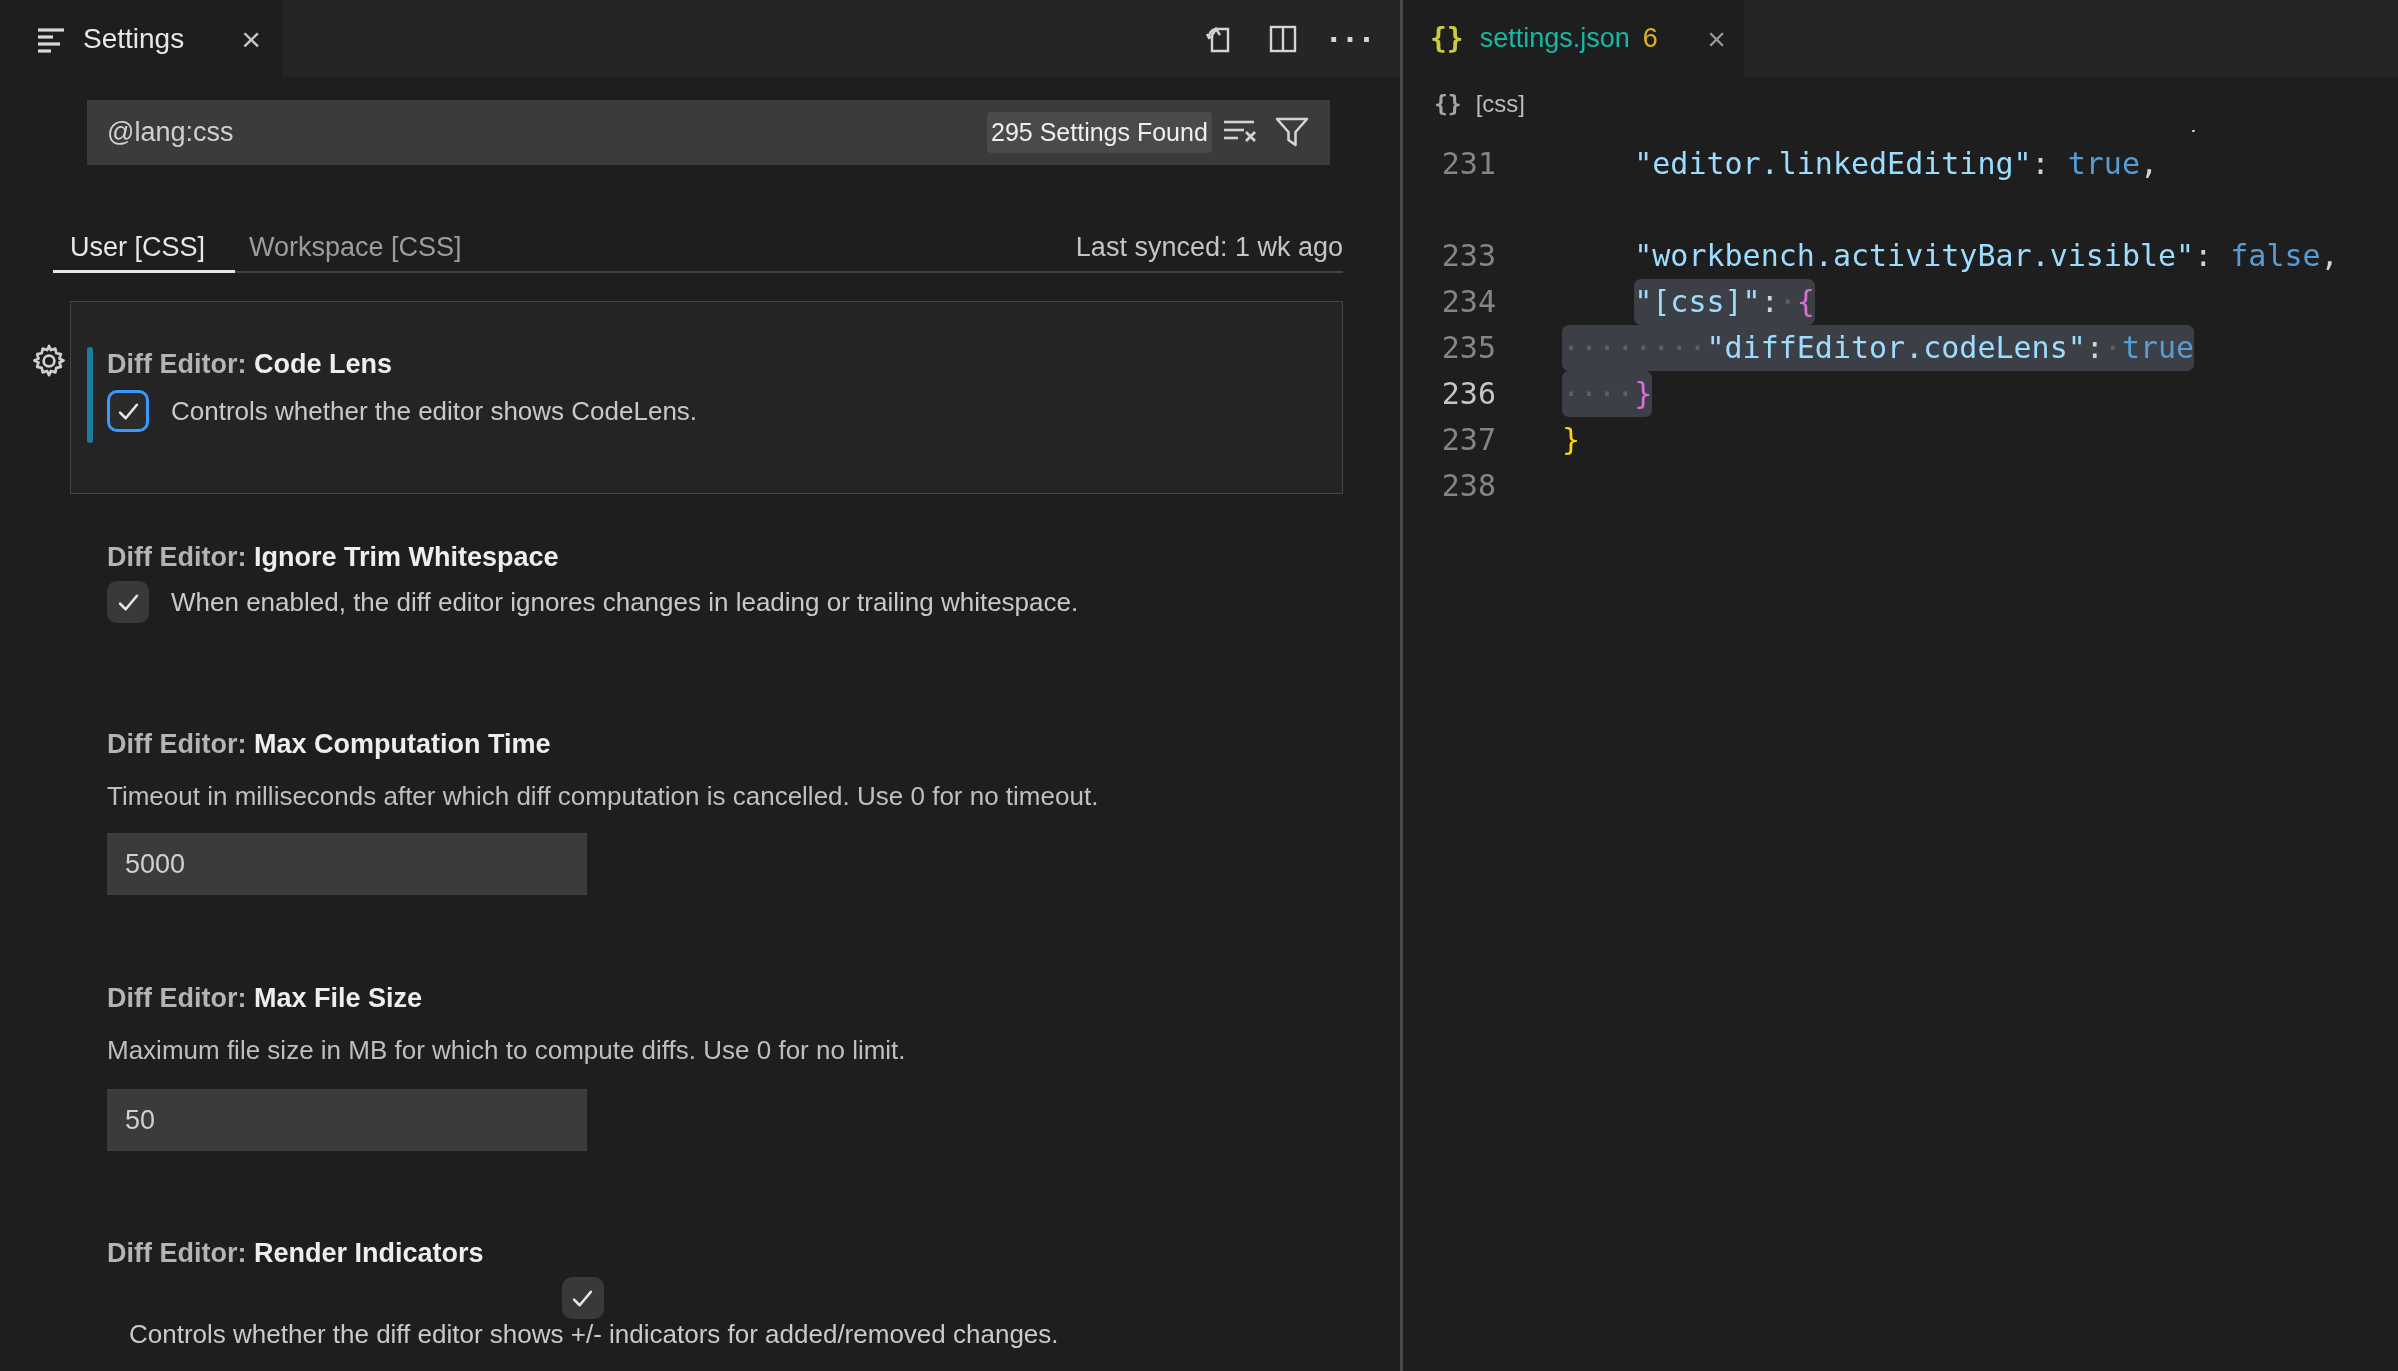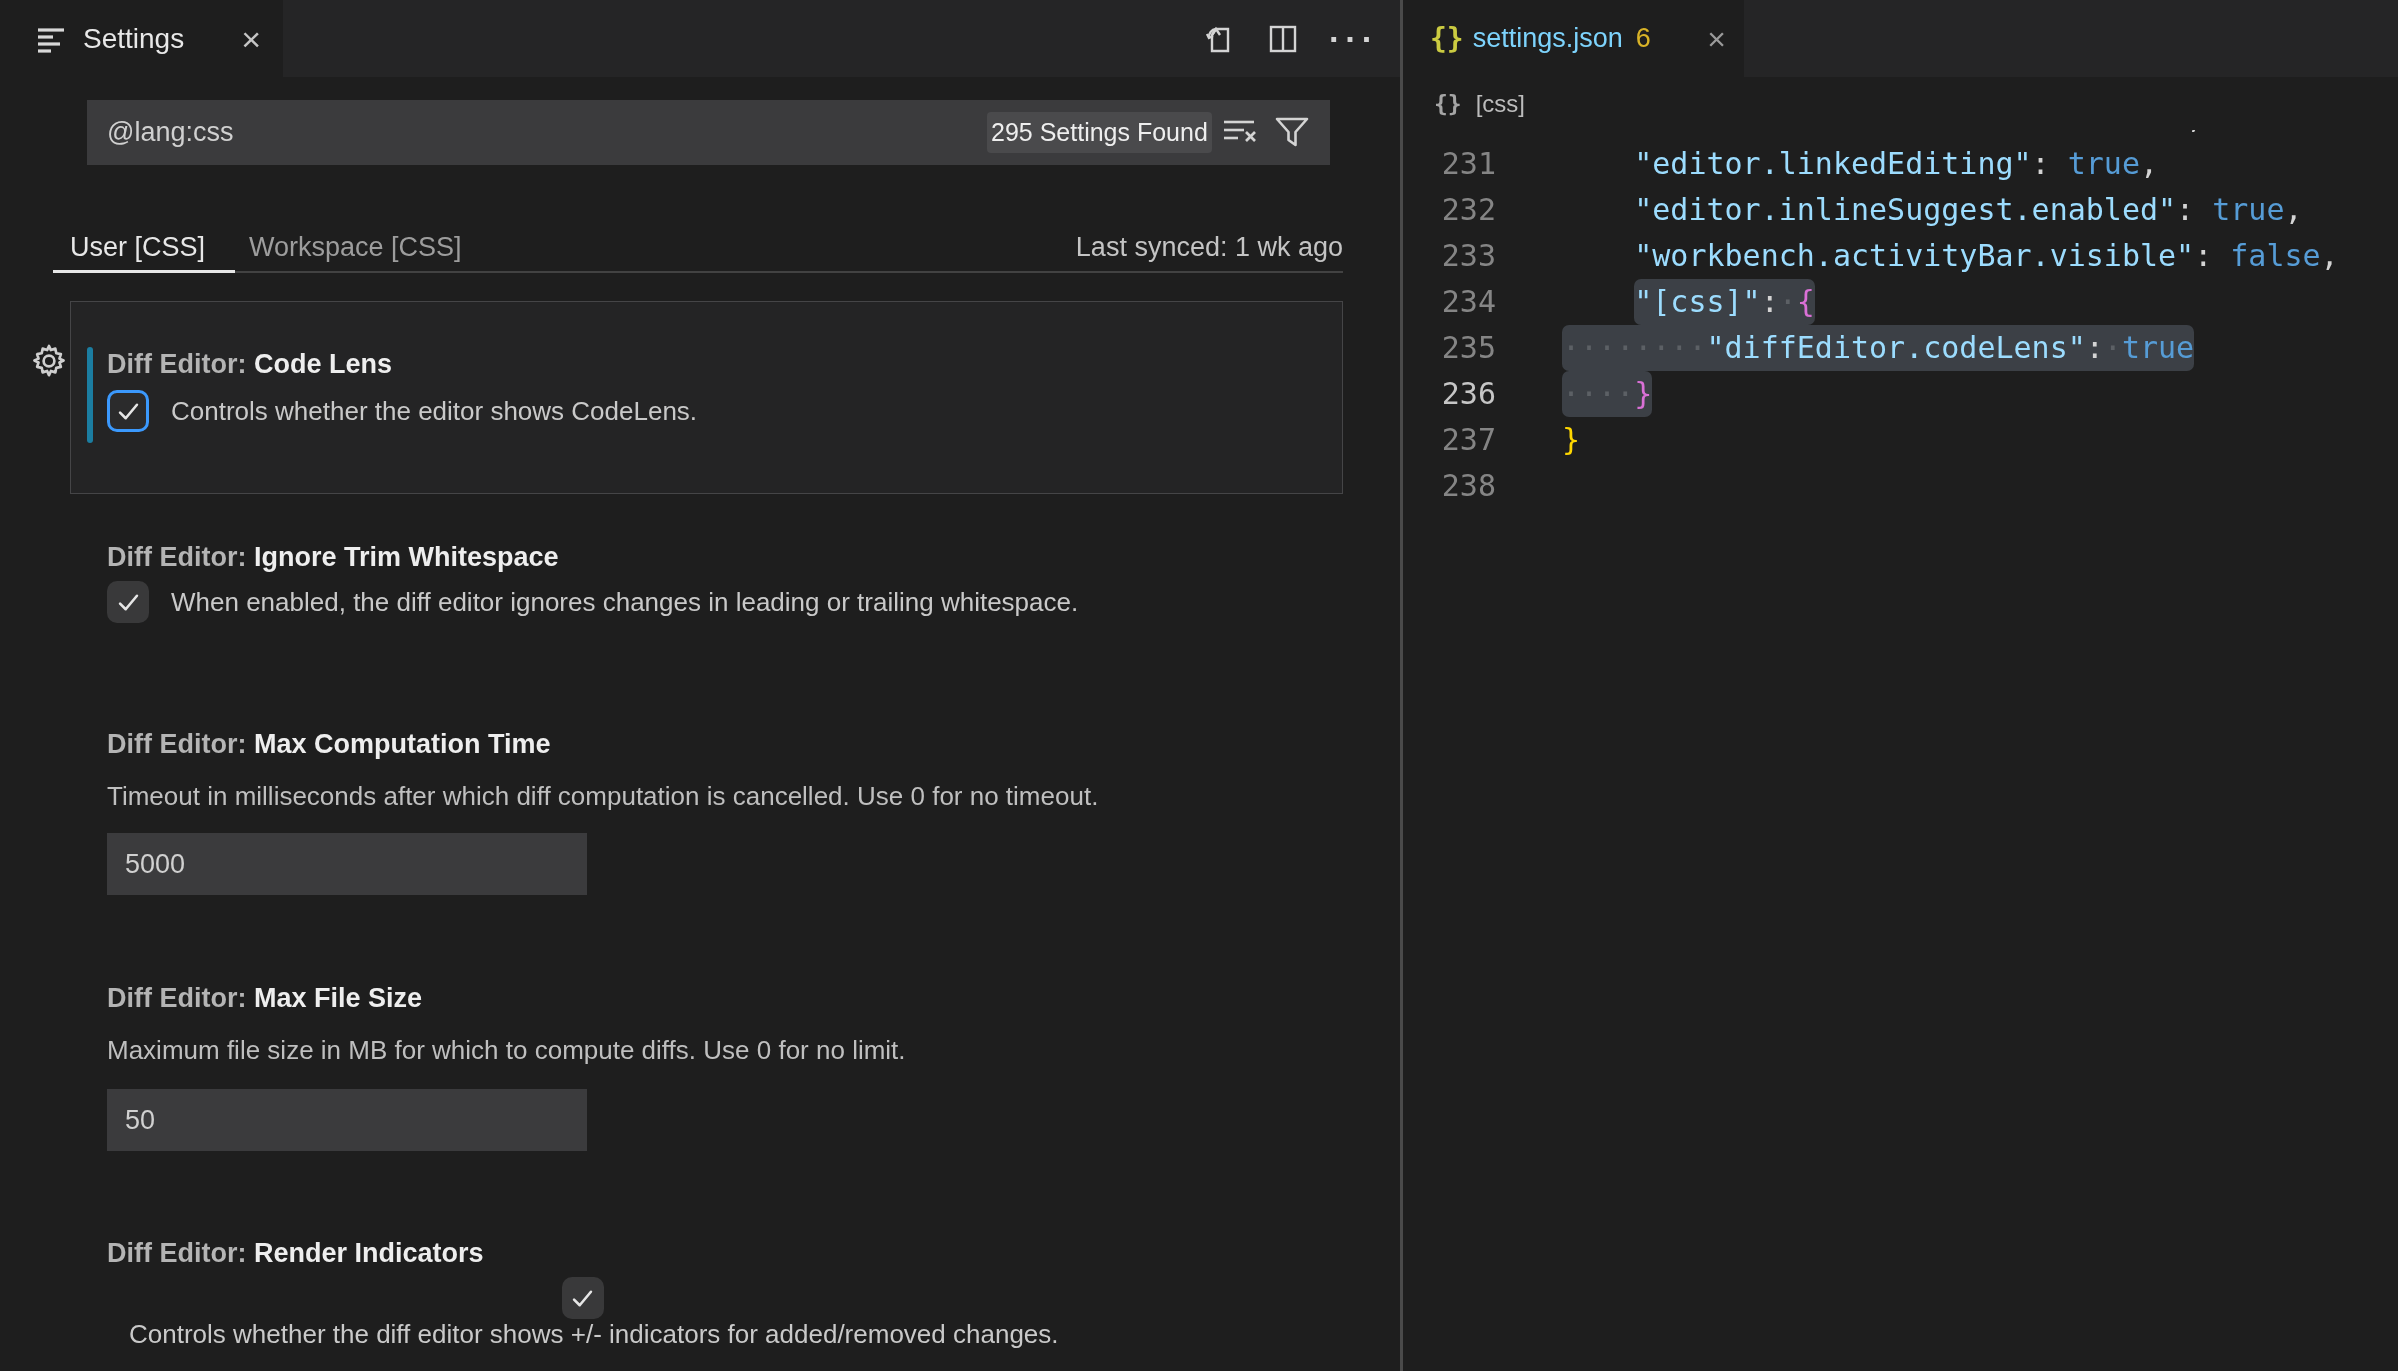--- a/index.html
+++ b/index.html
@@ -46,21 +46,21 @@
            color:#d0d0d0;font-size:27px;font-family:"Liberation Sans",sans-serif;padding:0 0 0 18px;box-sizing:border-box;}
   #gear{position:absolute;left:30px;top:342px;}
   
   #sash{position:absolute;left:1400px;top:0;width:3px;height:1371px;background:#4a4a4a;z-index:6;}
   
   #right-group{position:absolute;left:1403px;top:0;width:995px;height:1371px;background:#1e1e1e;}
   #right-tabbar{position:absolute;left:0;top:0;width:995px;height:77px;background:#252526;z-index:3;}
   #json-tab{left:0;width:341px;padding-left:27px;box-sizing:border-box;gap:0;}
   .json-glyph{font-family:"DejaVu Sans Mono",monospace;font-weight:bold;}
   #json-tab .json-glyph{font-size:28px;color:#cbcb41;}
-  #json-tab-label{font-size:27px;color:#7dd3fc;margin-left:9px;white-space:nowrap;}
+  #json-tab-label{font-size:27px;color:#14b8a6;margin-left:16px;white-space:nowrap;}
   #json-problems{font-size:27px;color:#d9b327;margin-left:13px;}
   #json-close{margin-left:auto;margin-right:18px;font-size:32px;color:#9a9a9a;line-height:32px;}
   #breadcrumb{position:absolute;left:0;top:77px;width:995px;height:53px;background:#1e1e1e;z-index:2;
               display:flex;align-items:center;}
   #breadcrumb .json-glyph{font-size:23px;color:#a5a5a5;margin-left:31px;font-weight:bold;}
   #bc-seg{font-size:24px;color:#bcbcbc;margin-left:14px;}
   
   #code{position:absolute;left:0;top:0;width:884px;height:1371px;z-index:1;
         font-family:"DejaVu Sans Mono",monospace;font-size:30px;}
   .crow{position:absolute;left:0;width:995px;height:46px;line-height:46px;white-space:pre;}
@@ -194,21 +194,20 @@
       </div>
   </div>
 
   <div id="sash"></div>
 
   <div id="right-group">
     <div id="code">
       <div id="indent-guide"></div>
     <div class="crow" style="top: 95px;"><span class="ct t-punct" style="left: 783px;">,</span></div>
         <div class="crow" style="top: 141px;"><span class="ln">231</span><span class="ct"><span class="t-ws">    </span><span class="t-key">"editor.linkedEditing"</span><span class="t-punct">: </span><span class="t-bool">true</span><span class="t-punct">,</span></span></div>
-        <div class="crow" style="top: 187px;"><span class="ln">232</span><span class="ct"><span class="t-ws">    </span><span class="t-key">"editor.inlineSuggest.enabled"</span><span class="t-punct">: </span><span class="t-bool">true</span><span class="t-punct">,</span></span></div>
         <div class="crow" style="top: 233px;"><span class="ln">233</span><span class="ct"><span class="t-ws">    </span><span class="t-key">"workbench.activityBar.visible"</span><span class="t-punct">: </span><span class="t-bool">false</span><span class="t-punct">,</span></span></div>
         <div class="crow" style="top: 279px;"><span class="ln">234</span><span class="ct"><span class="t-ws">    </span><span class="sel"><span class="t-key">"[css]"</span><span class="t-punct">:</span><span class="t-dots">·</span><span class="t-brace2">{</span></span></span></div>
         <div class="crow" style="top: 325px;"><span class="ln">235</span><span class="ct"><span class="sel"><span class="t-dots">········</span><span class="t-key">"diffEditor.codeLens"</span><span class="t-punct">:</span><span class="t-dots">·</span><span class="t-bool">true</span></span></span></div>
         <div class="crow" style="top: 371px;"><span class="ln active">236</span><span class="ct"><span class="sel"><span class="t-dots">····</span><span class="t-brace2">}</span></span></span></div>
         <div class="crow" style="top: 417px;"><span class="ln">237</span><span class="ct"><span class="t-brace1">}</span></span></div>
         <div class="crow" style="top: 463px;"><span class="ln">238</span><span class="ct"></span></div>
       </div>
     <div id="breadcrumb">
       <span class="json-glyph">{}</span>
       <span id="bc-seg">[css]</span>

